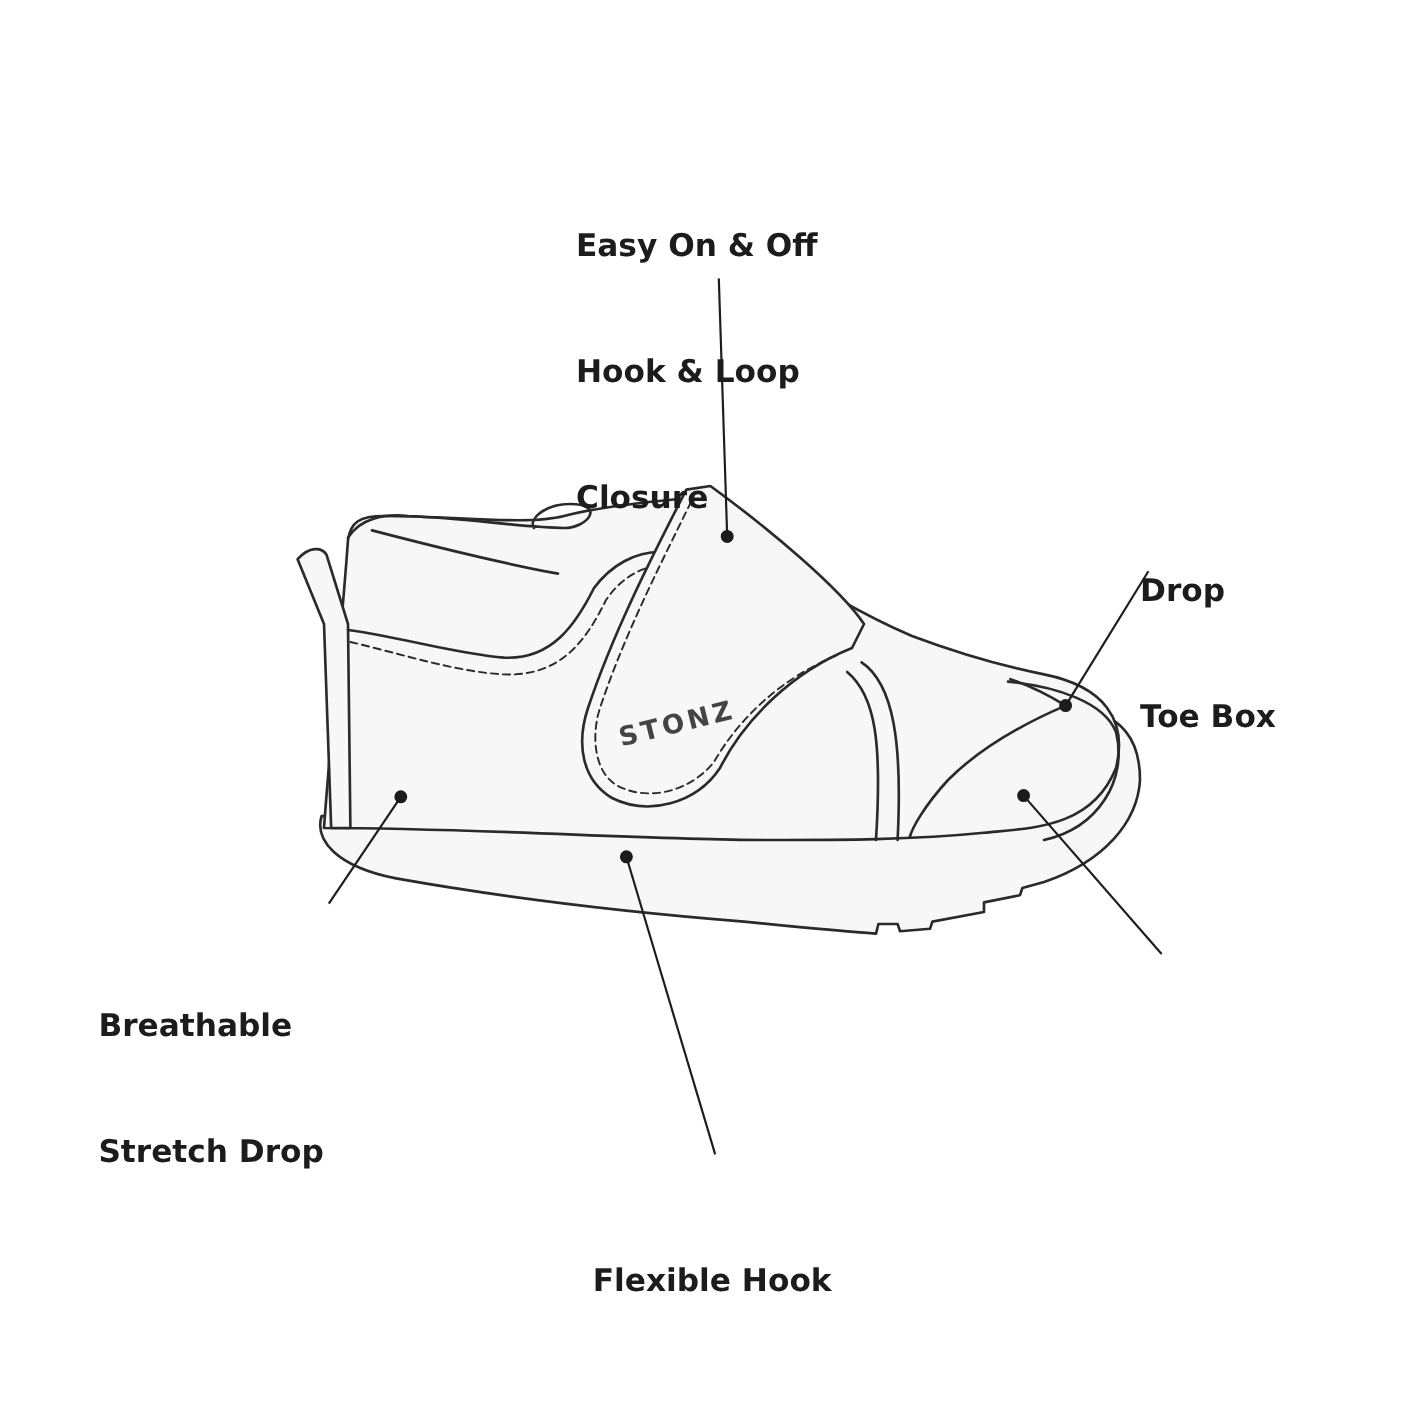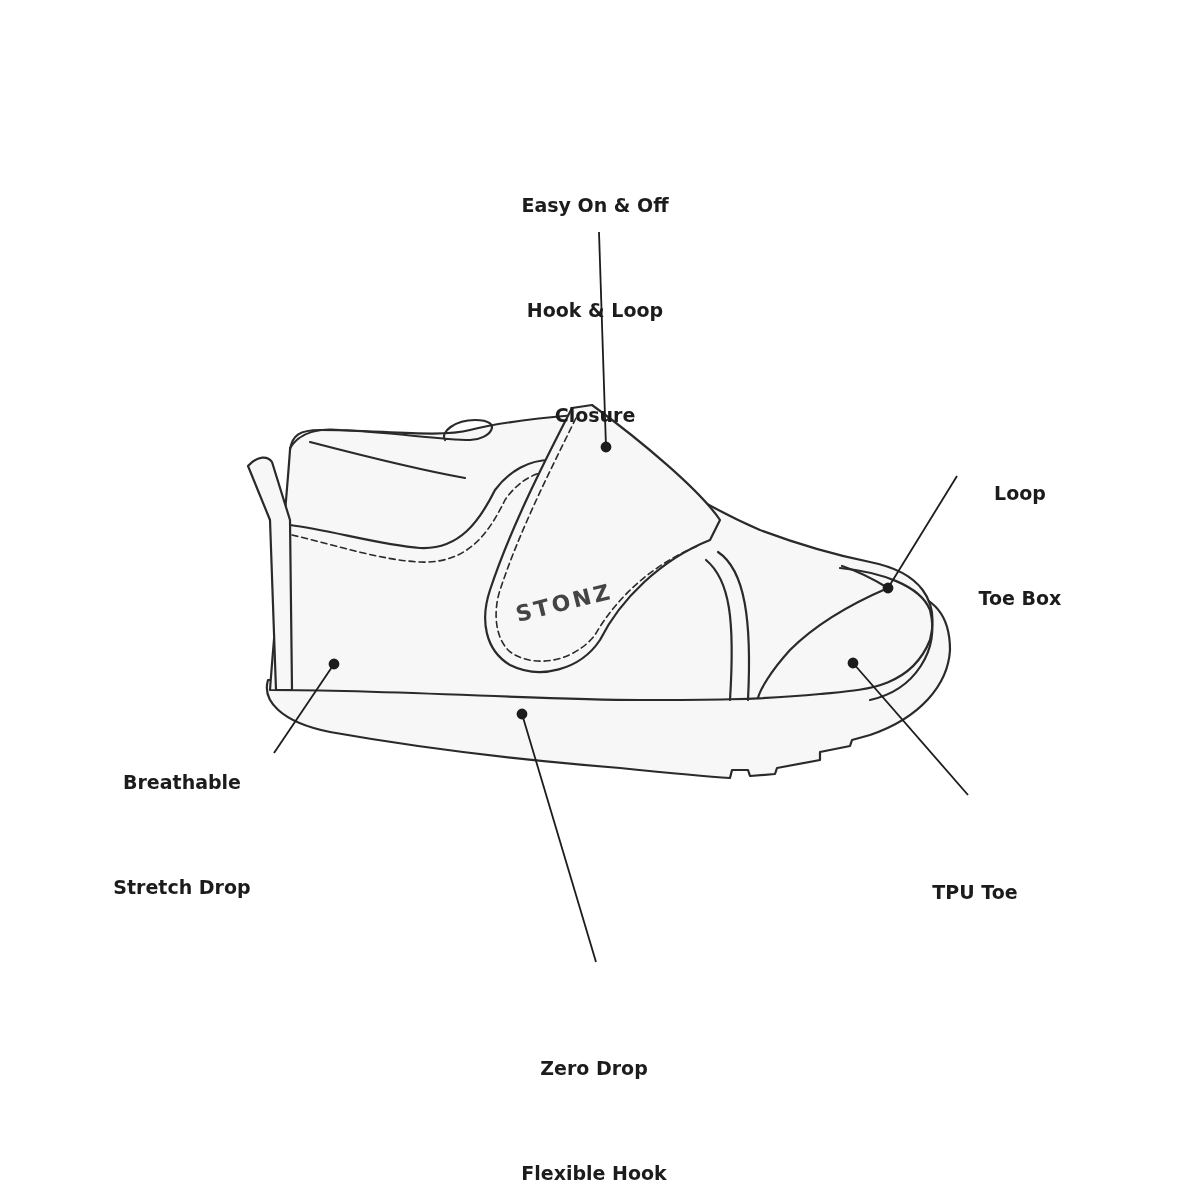--- a/index.html
+++ b/index.html
@@ -1,18 +1,18 @@
 <!DOCTYPE html>
 <html><head>
 <meta charset="utf-8">
 <style>
   html, body { margin:0; padding:0; background:#ffffff; }
   body { width:1190px; height:1190px; position:relative; overflow:hidden; font-family:"DejaVu Sans", sans-serif; }
   svg.diagram { position:absolute; left:0; top:0; }
-  .label { position:absolute; text-align:center; font-weight:bold; font-size:19px; line-height:35px; color:#1c1c1c; white-space:pre; }
+  .label { position:absolute; text-align:left; font-weight:bold; font-size:26px; line-height:35px; color:#1c1c1c; white-space:pre; }
   .label span { display:block; }
 </style>
 </head>
 <body>
 
 <svg class="diagram" width="1190" height="1190" viewBox="0 0 1190 1190">
   <g fill="#f7f7f7" stroke="#2a2a2a" stroke-width="2.2" stroke-linejoin="round" stroke-linecap="round">
 
     <path d="M268 680 C262 700 280 722 330 732 C420 748 520 760 620 768 C660 772 700 776 730 778 L732 770 L748 770 L750 776 L775 774 L777 768 L820 760 L820 752 L850 746 L852 740 L870 735 C920 718 948 685 950 650 C950 615 935 598 900 588 C880 580 860 574 840 568 C760 590 700 600 620 600 C520 598 400 680 268 680 Z"></path>
 
@@ -54,29 +54,27 @@
   </g>
 </svg>
 
 <div class="label" style="left:480px; top:118px; width:230px;">
   <span>Easy On &amp; Off</span>
   <span>Hook &amp; Loop</span>
   <span>Closure</span>
 </div>
 
 <div class="label" style="left:950px; top:406px; width:140px;">
-  <span>Loop</span>
+  <span>Drop</span>
   <span>Toe Box</span>
 </div>
 
-<div class="label" style="left:82px; top:695px; width:200px;">
+<div class="label" style="left:82px; top:768px; width:200px;">
   <span>Breathable</span>
   <span>Stretch Drop</span>
 </div>
 
 <div class="label" style="left:870px; top:805px; width:210px;">
-  <span>TPU Toe</span>
 </div>
 
 <div class="label" style="left:494px; top:981px; width:200px;">
-  <span>Zero Drop</span>
   <span>Flexible Hook</span>
 </div>
 
 </body></html>

